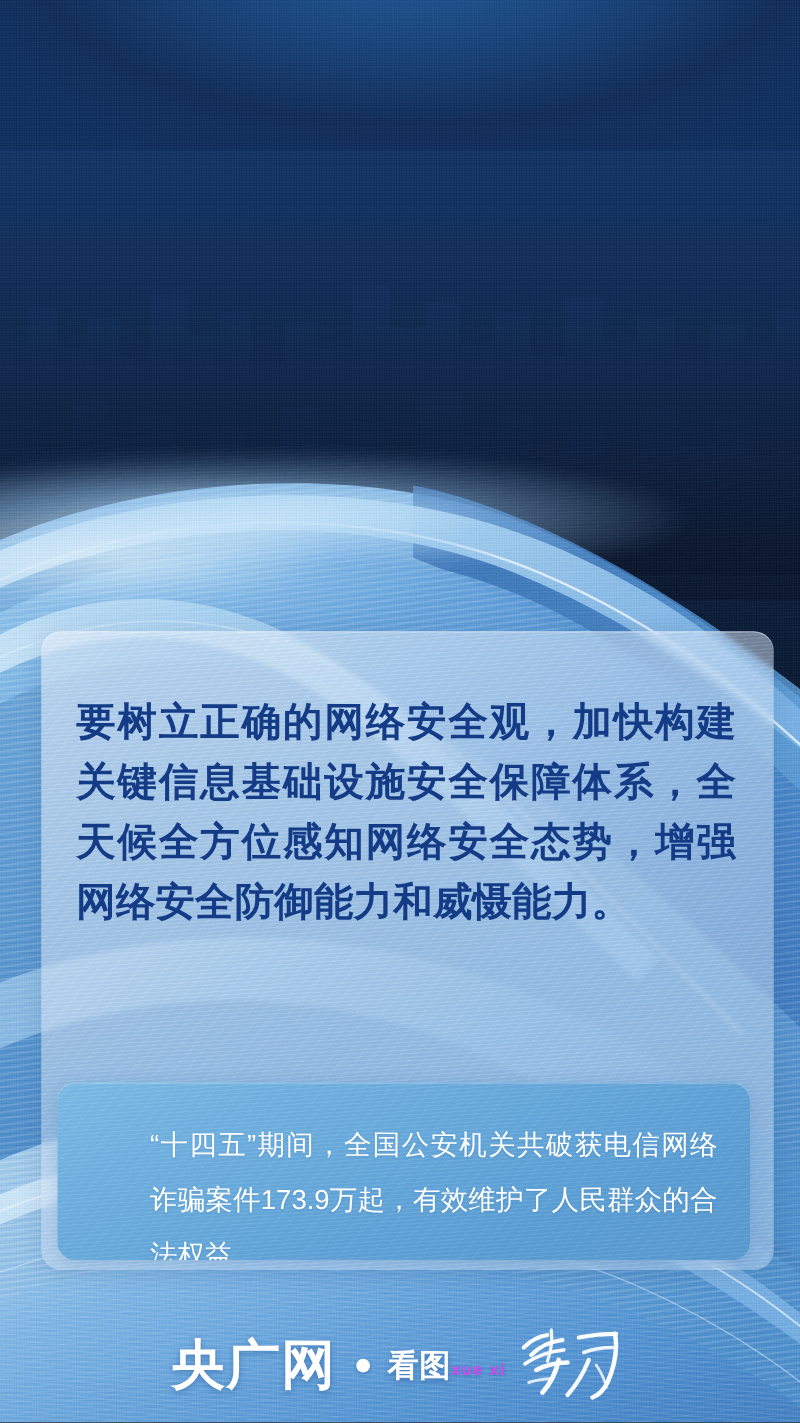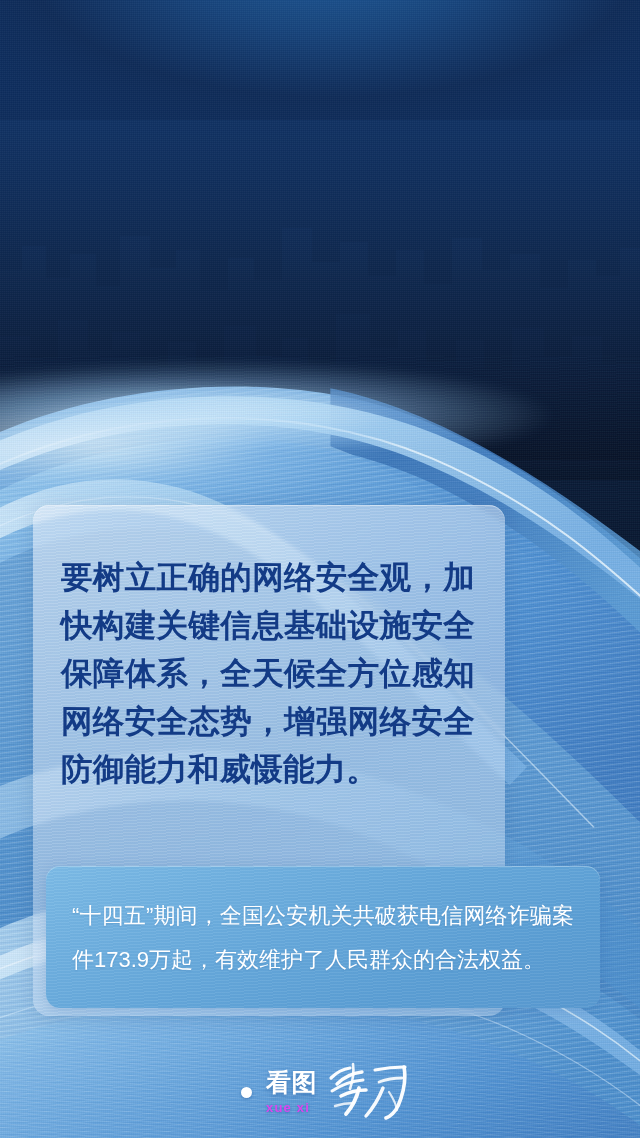--- a/index.html
+++ b/index.html
@@ -94,21 +94,21 @@
   }
 
   
 
   .content { position:absolute; inset:0; }
 
   
   .quote-card {
     position:absolute;
     left:33px; top:505px;
-    width:472px; height:511px;
+    width:586px; height:511px;
     border-radius:16px;
     background:linear-gradient(150deg,
        rgba(232,240,250,.60) 0%,
        rgba(222,233,247,.52) 28%,
        rgba(214,228,245,.46) 55%,
        rgba(205,223,243,.42) 100%);
     backdrop-filter:blur(2px);
     box-shadow:0 2px 18px rgba(10,40,90,.10), inset 0 1px 0 rgba(255,255,255,.42);
     overflow:hidden;
   }
@@ -150,20 +150,21 @@
     width:554px; height:142px;
     border-radius:14px;
     background:linear-gradient(158deg,
       #7ebce6 0%,
       #72b2e0 22%,
       #66a8da 48%,
       #5c9fd4 74%,
       #5a9ad0 100%);
     box-shadow:0 3px 14px rgba(30,80,150,.18), inset 0 1px 0 rgba(255,255,255,.30);
     overflow:hidden;
+    padding-left:48px;
   }
   .stat-box::after {
     content:"";
     position:absolute; inset:0;
     background:repeating-linear-gradient(176deg,
       rgba(255,255,255,.055) 0px, rgba(255,255,255,.055) 1px,
       rgba(40,100,170,.045) 1px, rgba(40,100,170,.045) 3px);
     pointer-events:none;
   }
   .stat-inner {
@@ -200,21 +201,22 @@
   .brand-dot {
     width:11px; height:11px;
     border-radius:50%;
     background:#ffffff;
     margin:0 14px 0 16px;
     box-shadow:0 1px 3px rgba(20,70,140,.4);
     flex:0 0 auto;
   }
   .kantu-wrap {
     display:flex;
-    flex-direction:column;
+    flex-direction:row;
+    align-items:center;
     line-height:1;
     margin-right:4px;
   }
   .kantu {
     font-size:25px;
     font-weight:700;
     color:#ffffff;
     letter-spacing:.5px;
     text-shadow:0 2px 4px rgba(20,70,140,.4);
     font-family:"DejaVu Sans","Liberation Sans",sans-serif;
@@ -352,20 +354,21 @@
       <div class="quote-inner">
         <div class="quote-text">要树立正确的网络安全观，加快构建关键信息基础设施安全保障体系，全天候全方位感知网络安全态势，增强网络安全防御能力和威慑能力。</div>
       </div>
     </div>
 
     <div class="stat-box">
       <div class="stat-inner">“十四五”期间，全国公安机关共破获电信网络诈骗案件173.9万起，有效维护了人民群众的合法权益。</div>
     </div>
 
     <div class="footer-logo">
+      <span class="brand-cn">央广网</span>
 
       <span class="brand-dot"></span>
 
       <span class="kantu-wrap">
         <span class="kantu">看图</span>
         <span class="pinyin">xue xi</span>
       </span>
 
       <span class="xuexi-cal">
         <svg viewBox="0 0 92 62" aria-hidden="true">

